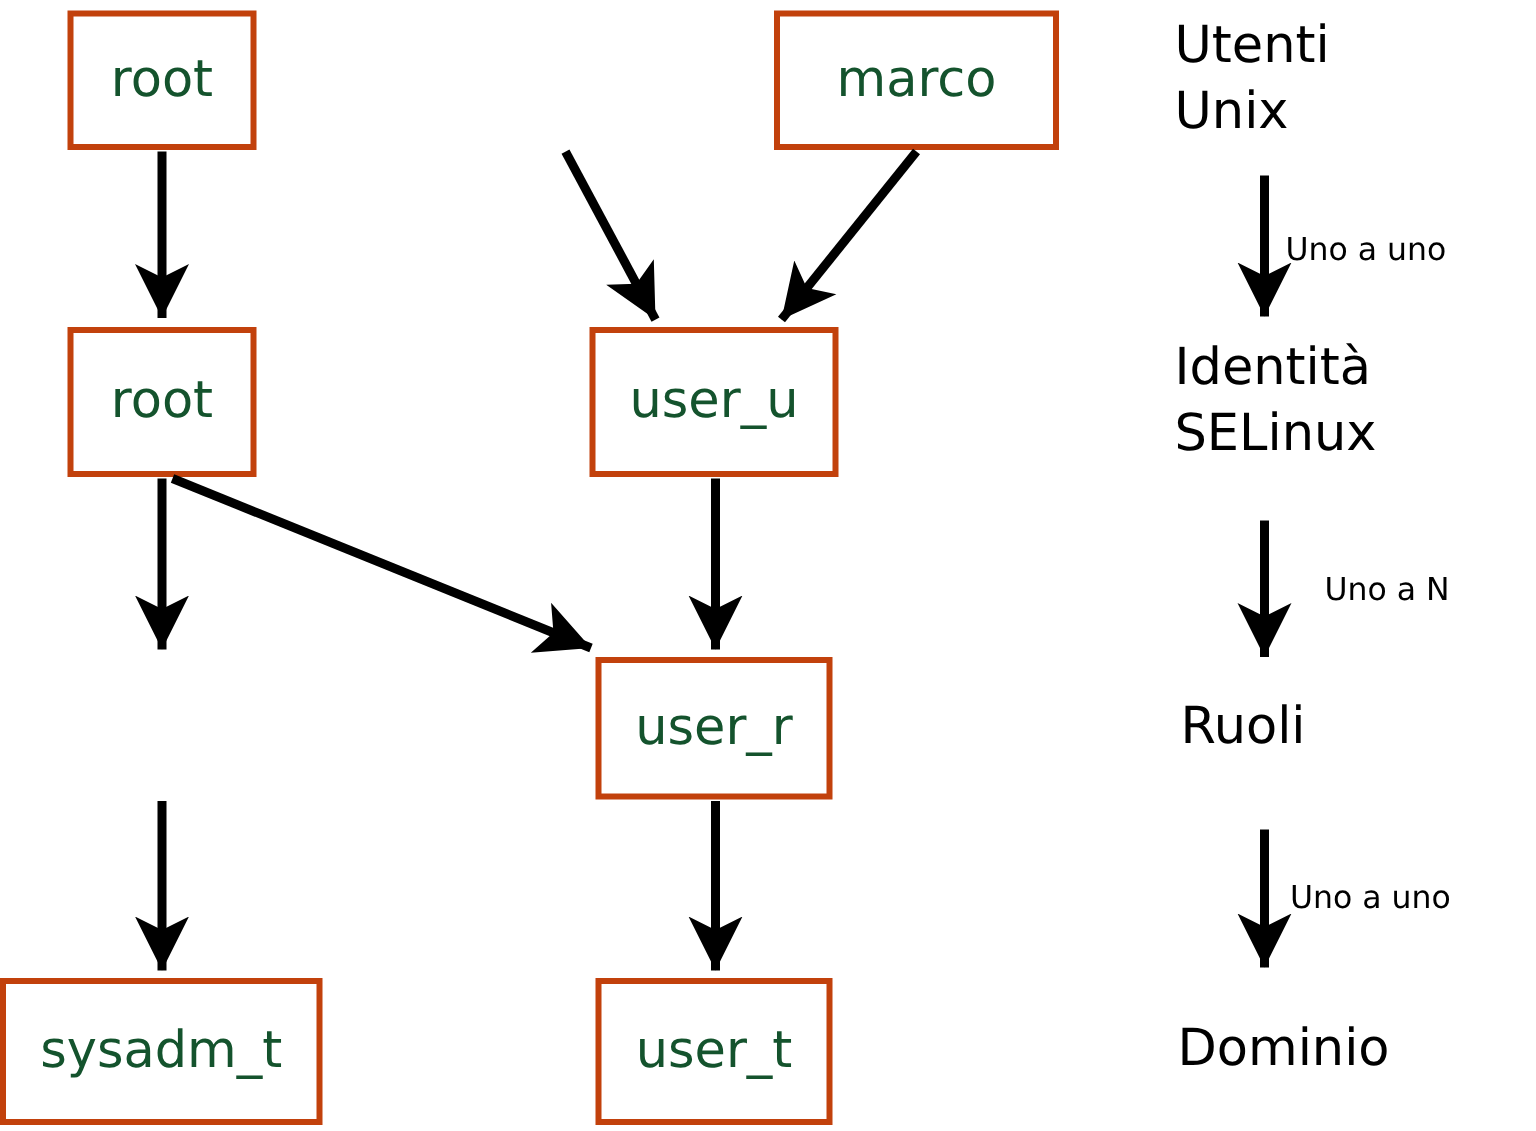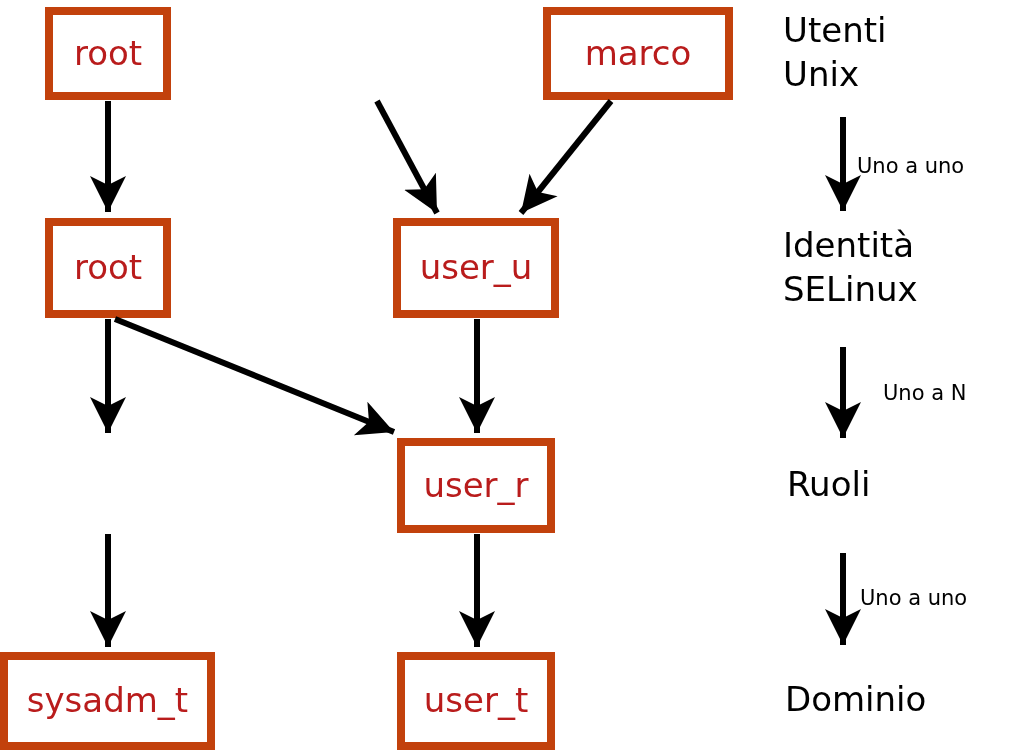--- a/index.html
+++ b/index.html
@@ -12,28 +12,28 @@
     width: 1024px;
     height: 754px;
     background: #ffffff;
     font-family: "DejaVu Sans", "Liberation Sans", sans-serif;
     color: #000000;
     overflow: hidden;
   }
   .box {
     position: absolute;
     box-sizing: border-box;
-    border: 8px solid #c2410c;
+    border: 4px solid #c2410c;
     background: #ffffff;
     display: flex;
     align-items: center;
     justify-content: center;
     font-size: 34px;
     line-height: 1.1;
-    color: #b91c1c;
+    color: #14532d;
     white-space: nowrap;
   }
   .legend-bold {
     position: absolute;
     font-weight: normal;
     font-size: 34px;
     line-height: 44px;
     color: #000000;
     white-space: nowrap;
   }
@@ -53,21 +53,21 @@
     height: 754px;
     pointer-events: none;
   }
 </style>
 </head>
 <body>
 
 <div id="stage">
 
   <div class="box" style="left:45px;  top:7px;  width:126px; height:93px;">root</div>
-  <div class="box" style="left:543px; top:7px;  width:190px; height:93px;">marco</div>
+  <div class="box" style="left:516px; top:7px;  width:190px; height:93px;">marco</div>
 
   <div class="box" style="left:45px;  top:218px; width:126px; height:100px;">root</div>
   <div class="box" style="left:393px; top:218px; width:166px; height:100px;text-align:right;">user_u</div>
 
   <div class="box" style="left:0px;   top:652px; width:215px; height:98px;">sysadm_t</div>
 
   <div class="box" style="left:397px; top:438px; width:158px; height:95px;">user_r</div>
   <div class="box" style="left:397px; top:652px; width:158px; height:98px;">user_t</div>
 
   <svg id="arrows" viewBox="0 0 1024 754" xmlns="http://www.w3.org/2000/svg">

